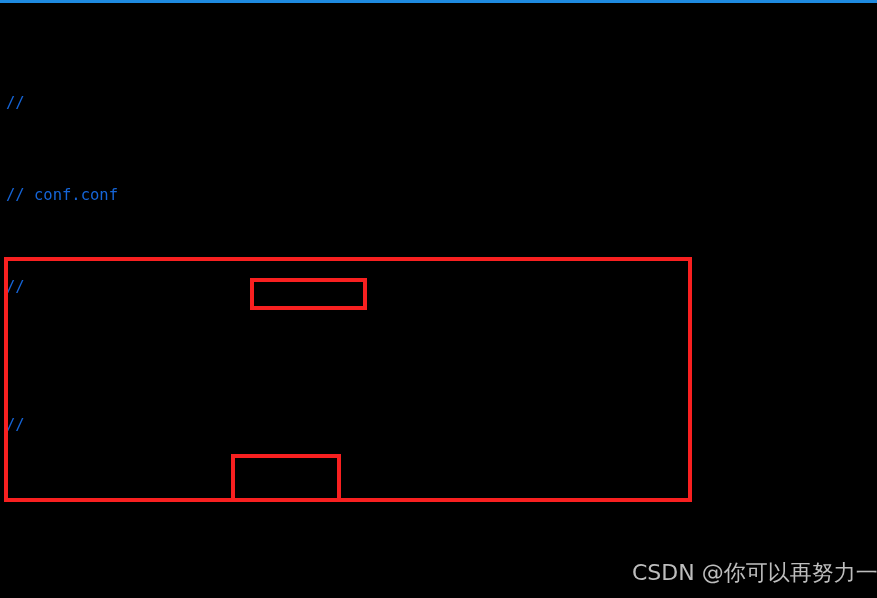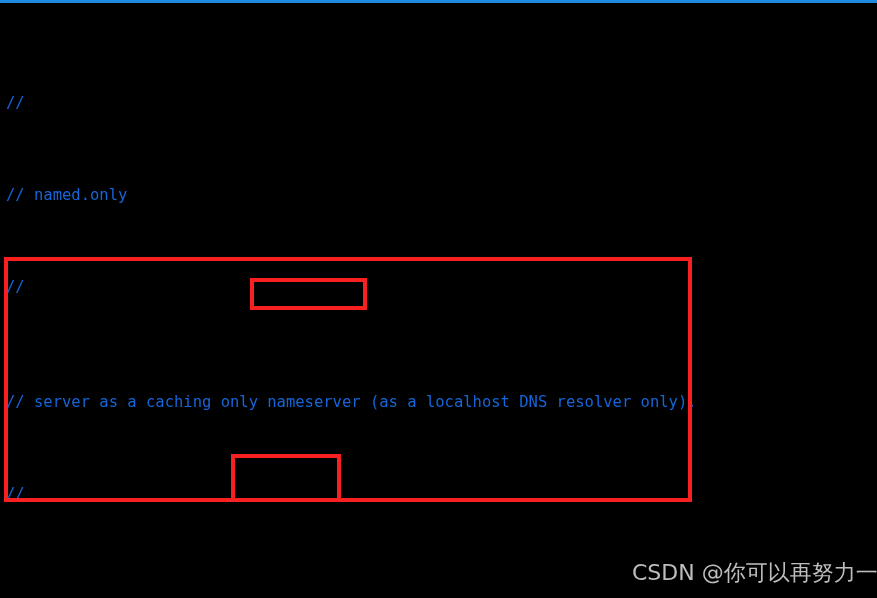--- a/index.html
+++ b/index.html
@@ -84,26 +84,25 @@
 
 <div id="screen">
 
   <div id="top-rule"></div>
 
   <div class="code">
 
     
     <span class="ln"><span class="cm">//</span></span>
 
-    <span class="ln"><span class="cm">// </span><span class="cm">named.only</span></span>
+    <span class="ln"><span class="cm">// </span><span class="cm">conf.conf</span></span>
 
     <span class="ln"><span class="cm">//</span></span>
 
 
-    <span class="ln"><span class="cm">// server as a caching only nameserver (as a localhost DNS resolver only).</span></span>
 
     <span class="ln"><span class="cm">//</span></span>
 
     
 
     
 
     
 
     

